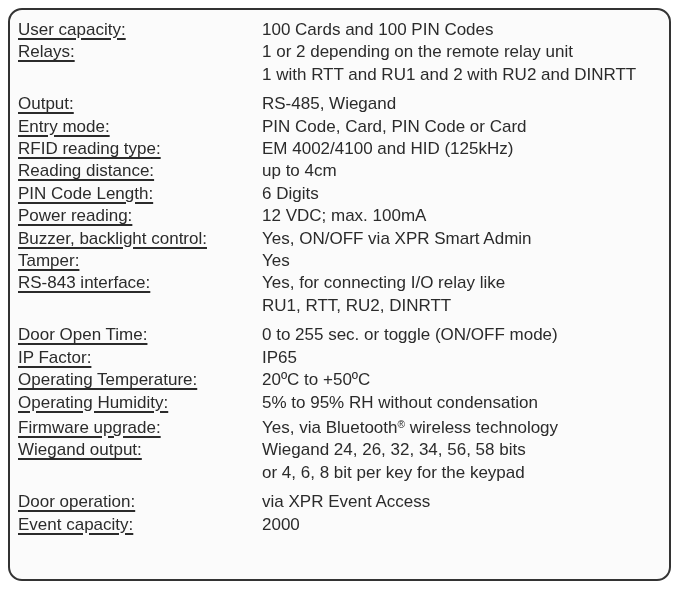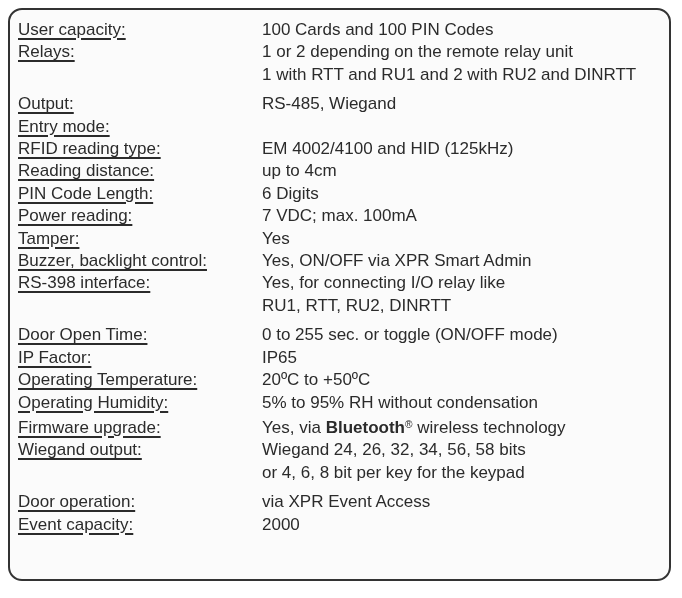--- a/index.html
+++ b/index.html
@@ -57,21 +57,21 @@
     text-decoration-thickness: 1.5px;
     text-underline-offset: 3px;
   }
 
   .spec-value {
     flex: 1 1 auto;
     white-space: nowrap;
     overflow: hidden;
   }
 
-  .spec-value .seg-bold { font-weight: 700; text-align: center; }
+  .spec-value .seg-bold { font-weight: 400; text-align: center; }
 
   .spec-value .seg-sup {
     font-size: 0.6em;
     vertical-align: 0.5em;
   }
 </style>
 </head>
 <body>
 
 <div class="canvas">
@@ -91,47 +91,48 @@
             <div class="spec-value"><span>1 with RTT and RU1 and 2 with RU2 and DINRTT</span></div>
           </div>
         </div>
         <div class="spec-group">
           <div class="spec-row">
             <div class="spec-label"><span class="u">Output:</span></div>
             <div class="spec-value"><span>RS-485, Wiegand</span></div>
           </div>
           <div class="spec-row">
             <div class="spec-label"><span class="u">Entry mode:</span></div>
+            <div class="spec-value"><span>PIN Code, Card, PIN Code or Card</span></div>
           </div>
           <div class="spec-row">
             <div class="spec-label"><span class="u">RFID reading type:</span></div>
             <div class="spec-value"><span>EM 4002/4100 and HID (125kHz)</span></div>
           </div>
           <div class="spec-row">
             <div class="spec-label"><span class="u">Reading distance:</span></div>
             <div class="spec-value"><span>up to 4cm</span></div>
           </div>
           <div class="spec-row">
             <div class="spec-label"><span class="u">PIN Code Length:</span></div>
             <div class="spec-value"><span>6 Digits</span></div>
           </div>
           <div class="spec-row">
             <div class="spec-label"><span class="u">Power reading:</span></div>
-            <div class="spec-value"><span>7 VDC; max. 100mA</span></div>
+            <div class="spec-value"><span>12 VDC; max. 100mA</span></div>
+          </div>
+          <div class="spec-row">
+            <div class="spec-label"><span class="u">Buzzer, backlight control:</span></div>
+            <div class="spec-value"><span>Yes, ON/OFF via XPR Smart Admin</span></div>
           </div>
           <div class="spec-row">
             <div class="spec-label"><span class="u">Tamper:</span></div>
             <div class="spec-value"><span>Yes</span></div>
           </div>
           <div class="spec-row">
-            <div class="spec-label"><span class="u">Buzzer, backlight control:</span></div>
-            <div class="spec-value"><span>Yes, ON/OFF via XPR Smart Admin</span></div>
-          </div>
-          <div class="spec-row">
-            <div class="spec-label"><span class="u">RS-398 interface:</span></div>
+            <div class="spec-label"><span class="u">RS-843 interface:</span></div>
             <div class="spec-value"><span>Yes, for connecting I/O relay like</span></div>
           </div>
           <div class="spec-row">
             <div class="spec-label"></div>
             <div class="spec-value"><span>RU1, RTT, RU2, DINRTT</span></div>
           </div>
         </div>
         <div class="spec-group">
           <div class="spec-row">
             <div class="spec-label"><span class="u">Door Open Time:</span></div>

